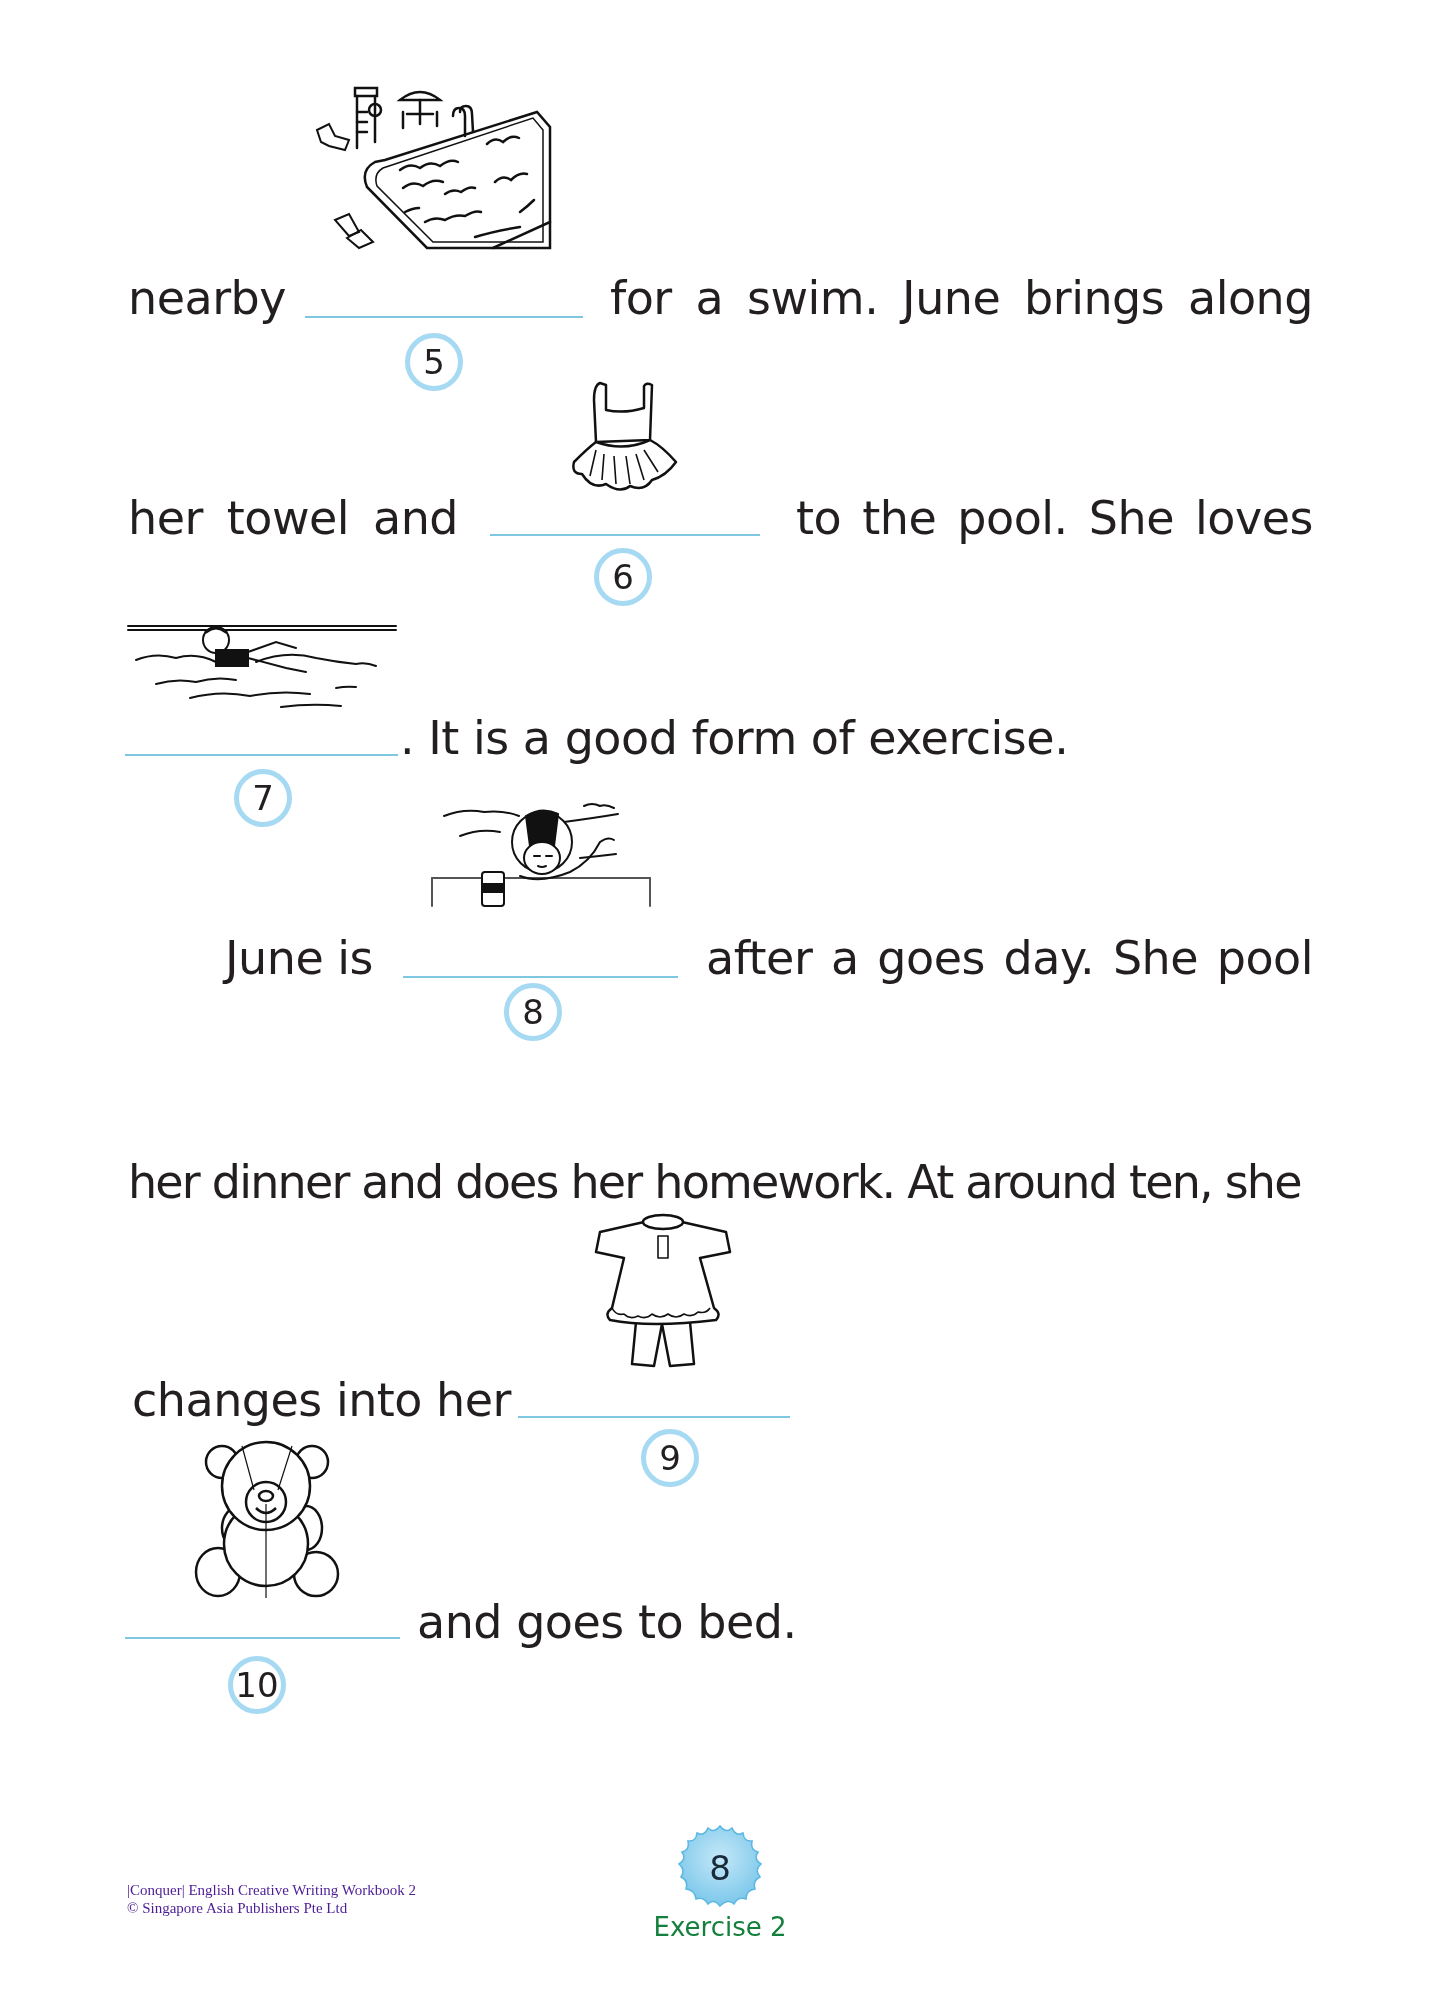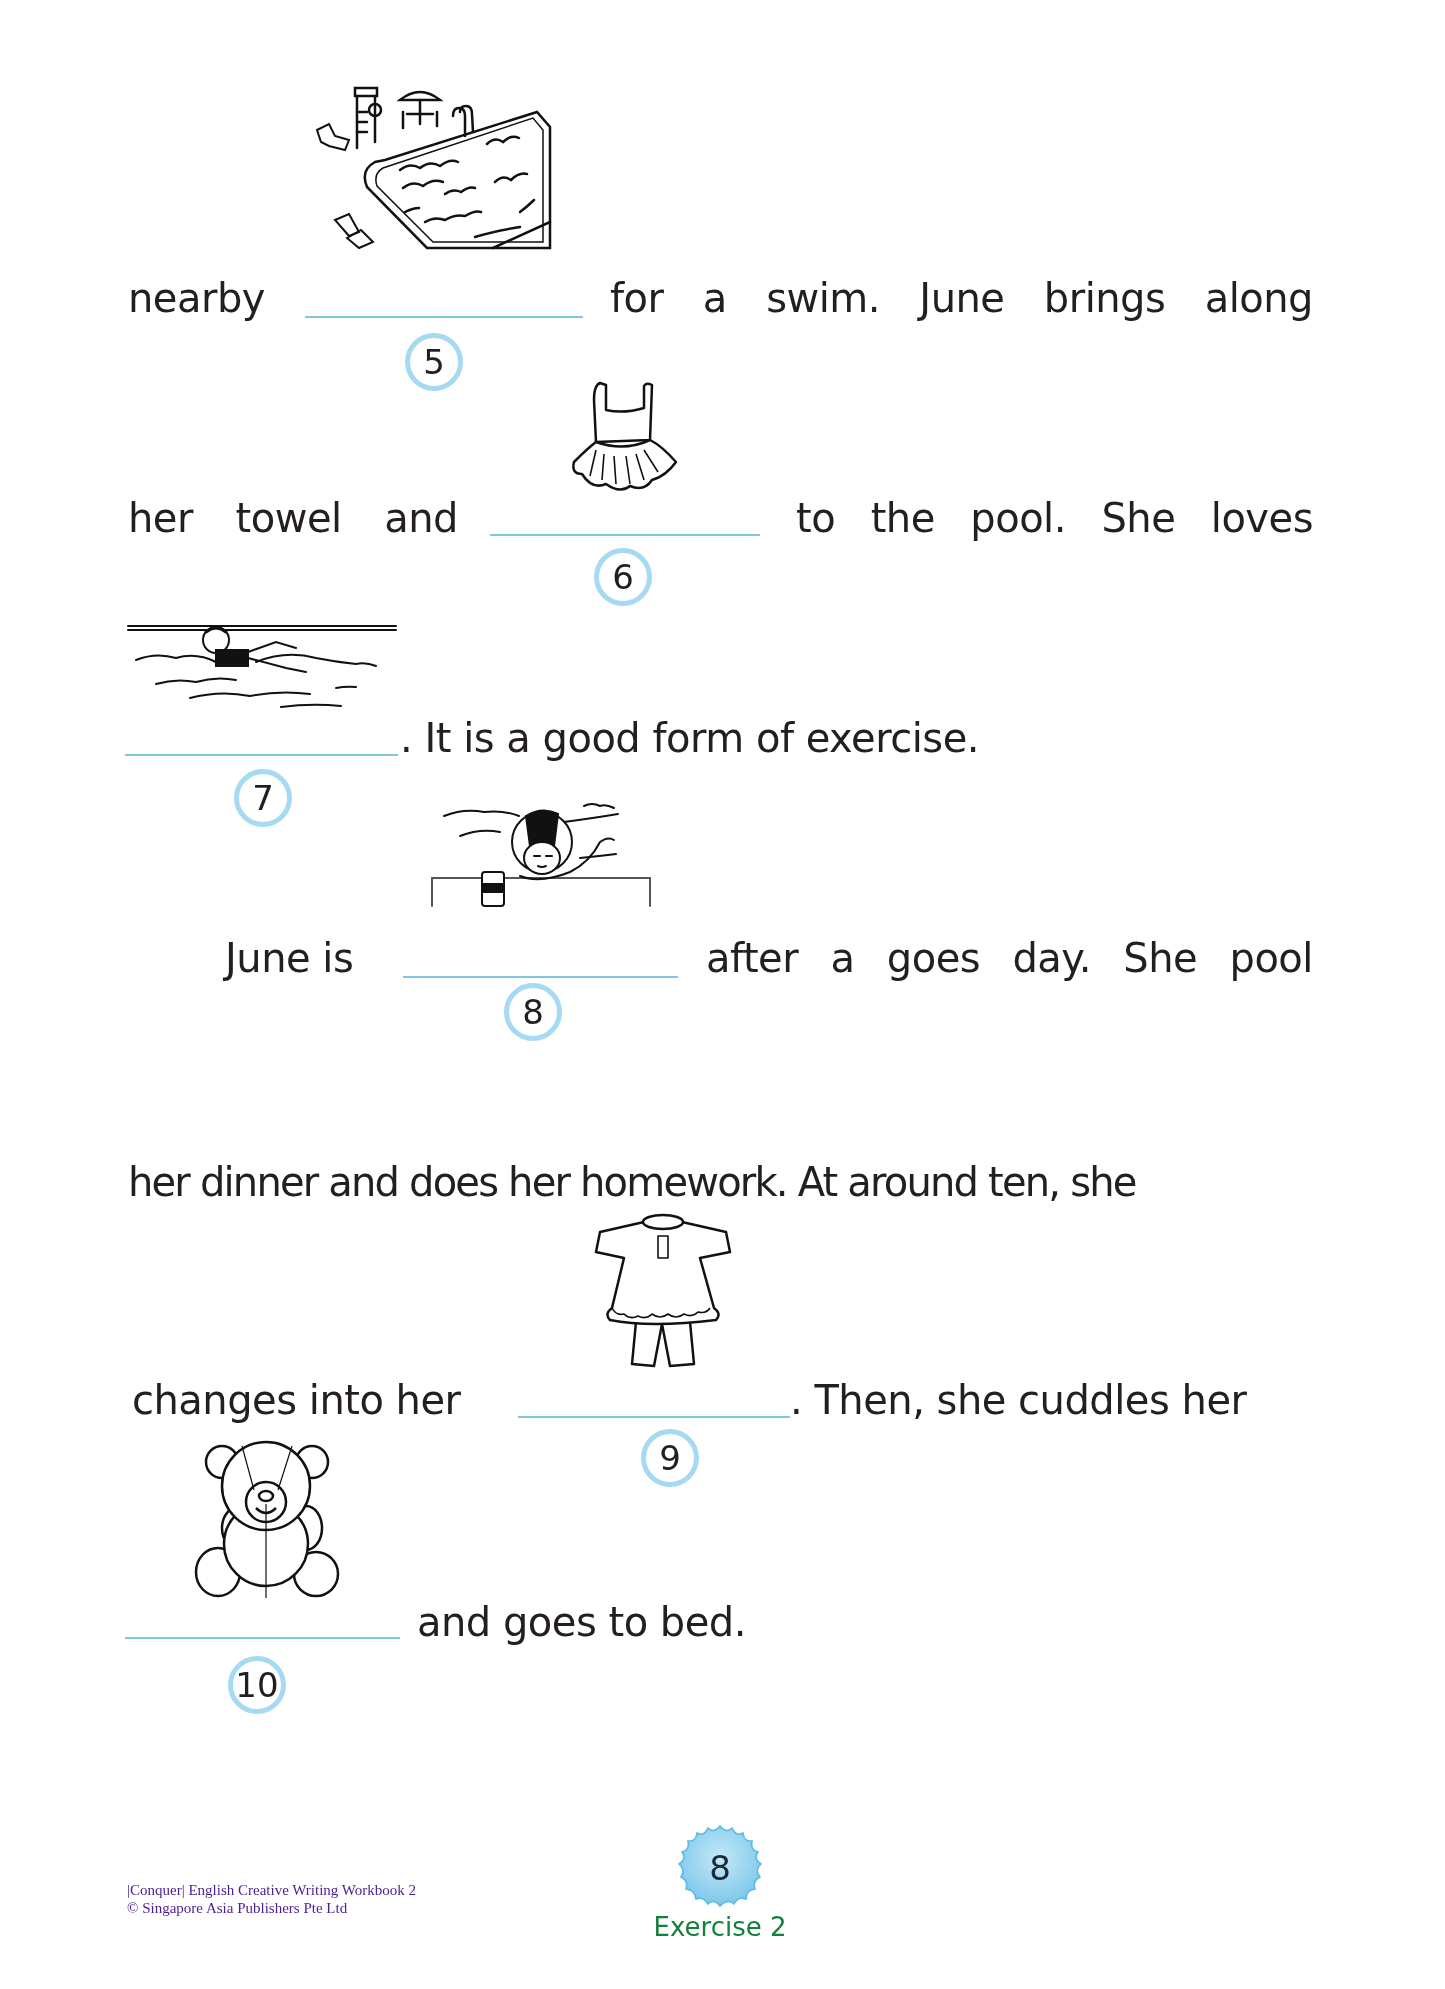--- a/index.html
+++ b/index.html
@@ -1,18 +1,18 @@
 <!DOCTYPE html>
 <html><head>
 <meta charset="utf-8">
 <style>
   html, body { margin:0; padding:0; background:#ffffff; }
   body { width:1445px; height:1989px; position:relative; overflow:hidden;
          font-family:"DejaVu Sans", sans-serif; color:#231f20; }
-  .line { position:absolute; height:60px; font-size:40px; line-height:60px; white-space:nowrap; letter-spacing:-0.5px; }
+  .line { position:absolute; height:60px; font-size:46px; line-height:60px; white-space:nowrap; letter-spacing:-0.5px; }
   .seg { position:absolute; top:0; white-space:nowrap; }
   .just { display:flex; justify-content:space-between; }
   .blank { position:absolute; height:0; border-top:2px solid #7fc6e0; }
   .num { position:absolute; width:48px; height:48px; border:5px solid #a6d9f2; border-radius:50%;
          font-size:34px; line-height:48px; text-align:center; color:#231f20; }
   .pic { position:absolute; }
   .footer { position:absolute; left:127px; top:1881px; font-family:"Liberation Serif", serif; font-size:15px; line-height:18px; color:#4c1d95; }
   .badge { position:absolute; left:676px; top:1824px; width:88px; height:88px; }
   .badge-num { position:absolute; left:676px; top:1846px; width:88px; text-align:center; font-size:34px; line-height:44px; color:#1b2a38; }
   .exercise { position:absolute; left:620px; top:1910px; width:200px; text-align:center; font-size:26px; line-height:34px; color:#15803d; }
@@ -154,21 +154,20 @@
 <svg class="pic" style="left:590px;top:1212px;width:148px;height:158px" viewBox="0 0 148 158" fill="#fff" stroke="#111" stroke-width="2.5" stroke-linejoin="round">
   <path d="M46 110 L42 152 L64 154 L72 112 L80 154 L104 152 L100 110 Z"></path>
   <path d="M54 10 L10 20 L6 40 L34 46 L22 96 Q14 102 20 108 Q60 116 126 108 Q132 102 124 96 L110 46 L140 40 L136 20 L92 10 Z"></path>
   <ellipse cx="73" cy="10" rx="20" ry="7"></ellipse>
   <rect x="68" y="24" width="10" height="22" stroke-width="1.6"></rect>
   <path d="M22 96 q4 8 12 6 q6 6 14 2 q8 4 14 -2 q8 6 16 0 q8 6 16 0 q8 4 14 -2 q8 2 12 -4" fill="none" stroke-width="1.6"></path>
 </svg>
 
 <div class="line" style="left:128px;top:1370px;width:1185px;">
   <span class="seg" style="left:4px;text-align:center;">changes into her</span>
-  <span class="seg" style="left:662px;">. Then, she cuddles her</span>
 </div>
 <div class="blank" style="left:518px;top:1416px;width:272px;"></div>
 <div class="num" style="left:641px;top:1429px;">9</div>
 
 <svg class="pic" style="left:192px;top:1440px;width:148px;height:162px" viewBox="0 0 148 162" fill="#fff" stroke="#111" stroke-width="2.5">
   <circle cx="30" cy="22" r="16"></circle>
     <circle cx="120" cy="22" r="16"></circle>
   <ellipse cx="48" cy="88" rx="18" ry="22"></ellipse>
     <ellipse cx="114" cy="88" rx="16" ry="22"></ellipse>
   <ellipse cx="26" cy="132" rx="22" ry="24"></ellipse>

